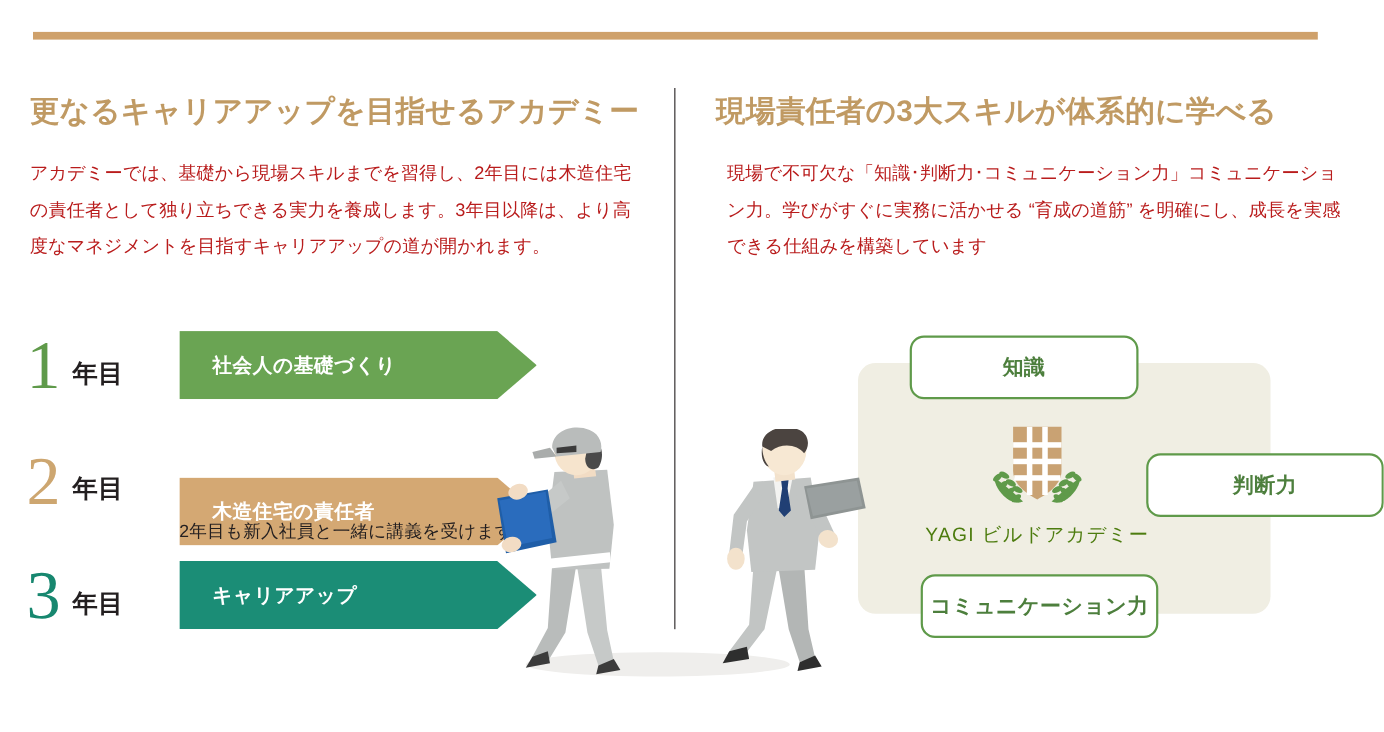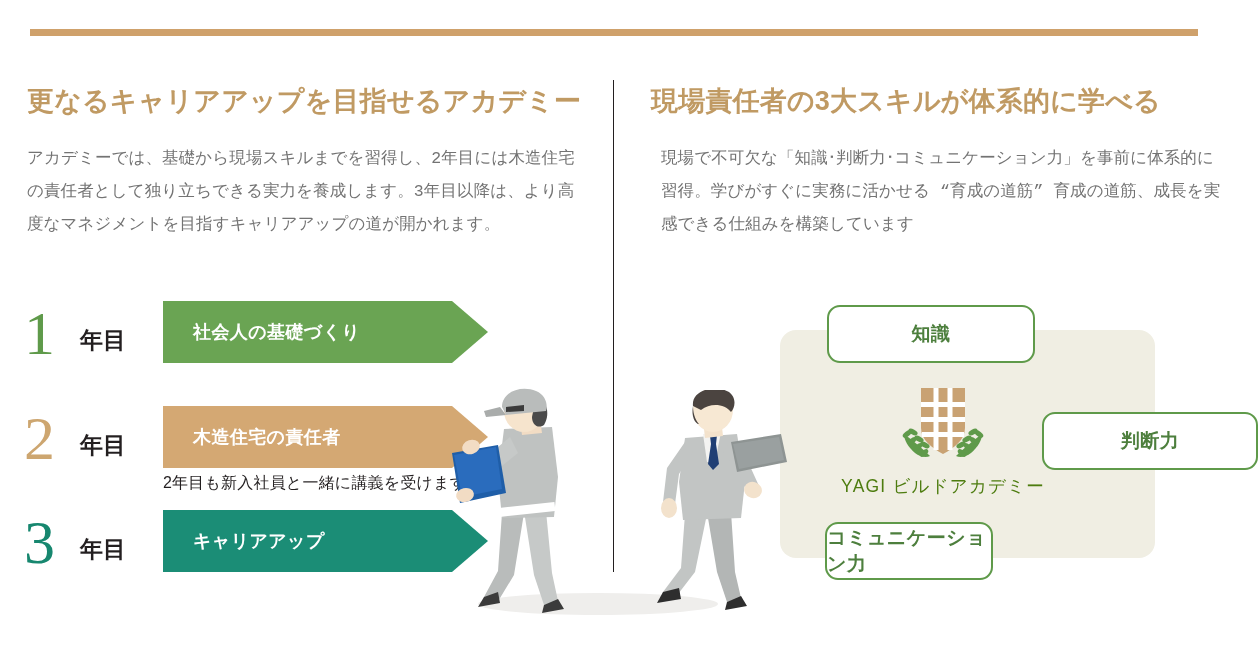--- a/index.html
+++ b/index.html
@@ -59,23 +59,22 @@
     color: #c09a63;
     white-space: nowrap;
   }
   .col-left  .col-head { left: 27px; top: 83px; }
   .col-right .col-head { left: 38px; top: 83px; }
 
   .col-body {
     position: absolute;
     font-size: 16.5px;
     line-height: 2.0;
-    color: #737373;
+    color: #b91c1c;
     letter-spacing: 0.1px;
-    font-family: Liberation Mono, monospace;
   }
   .col-left  .col-body { left: 27px; top: 142px; width: 552px; }
   .col-right .col-body { left: 48px; top: 142px; width: 560px; }
 
   
   .years {
     position: absolute;
     left: 0;
     top: 296px;
     width: 613px;
@@ -108,21 +107,21 @@
     position: relative;
     top: 6px;
   }
   .year-num.c-green { color: #5f9a4a; }
   .year-num.c-gold  { color: #cda670; }
   .year-num.c-teal  { color: #17876f; }
   .year-suffix {
     font-size: 23px;
     font-weight: 700;
     color: #231f20;
-    margin-left: 25px;
+    margin-left: 11px;
     position: relative;
     top: 0px;
     font-family: Liberation Mono, monospace;
   }
 
   .arrow {
     position: absolute;
     left: 163px;
     top: 5px;
     height: 62px;
@@ -132,21 +131,21 @@
     box-sizing: border-box;
     padding-left: 30px;
     color: #ffffff;
     font-size: 18px;
     font-weight: 700;
     letter-spacing: 0.4px;
     -webkit-clip-path: polygon(0 0, calc(100% - 36px) 0, 100% 50%, calc(100% - 36px) 100%, 0 100%);
     clip-path: polygon(0 0, calc(100% - 36px) 0, 100% 50%, calc(100% - 36px) 100%, 0 100%);
   }
   .arrow.a-green { background: #6aa453; }
-  .arrow.a-gold  { background: #d4a873; }
+  .arrow.a-gold  { background: #d4a873; margin-top: 28px; }
   .arrow.a-teal  { background: #1b8d76; }
 
   .year-note {
     position: absolute;
     left: 163px;
     top: 72px;
     font-size: 16px;
     font-weight: 400;
     color: #231f20;
     white-space: nowrap;
@@ -179,21 +178,21 @@
     align-items: center;
     justify-content: center;
     color: #4d7f3d;
     font-size: 19px;
     font-weight: 700;
     letter-spacing: 0.5px;
     box-sizing: border-box;
   }
   .skill-box.s-knowledge     { left: 214px; top: 305px; width: 208px; height: 58px; }
   .skill-box.s-judgement     { left: 429px; top: 412px; width: 216px; height: 58px; }
-  .skill-box.s-communication { left: 212px; top: 522px; width: 168px; height: 58px; }
+  .skill-box.s-communication { left: 224px; top: 522px; width: 216px; height: 58px; }
 
   .logo-block {
     position: absolute;
     left: 200px;
     top: 384px;
     width: 260px;
     text-align: center;
   }
   .logo-mark {
     width: 94px;
@@ -267,21 +266,21 @@
         <div class="arrow a-teal">キャリアアップ</div>
       </div>
 
     </div>
   </div>
 
   <div class="col col-right">
 
     <div class="col-head">現場責任者の3大スキルが体系的に学べる</div>
 
-    <div class="col-body">現場で不可欠な「知識･判断力･コミュニケーション力」を事前に体系的に習得。学びがすぐに実務に活かせる “育成の道筋” 育成の道筋、成長を実感できる仕組みを構築しています</div>
+    <div class="col-body">現場で不可欠な「知識･判断力･コミュニケーション力」コミュニケーション力。学びがすぐに実務に活かせる “育成の道筋” を明確にし、成長を実感できる仕組みを構築しています</div>
 
     <div class="diagram">
 
       <div class="panel"></div>
 
       <div class="skill-box s-knowledge">知識</div>
 
       <div class="skill-box s-judgement">判断力</div>
 
       <div class="skill-box s-communication">コミュニケーション力</div>

